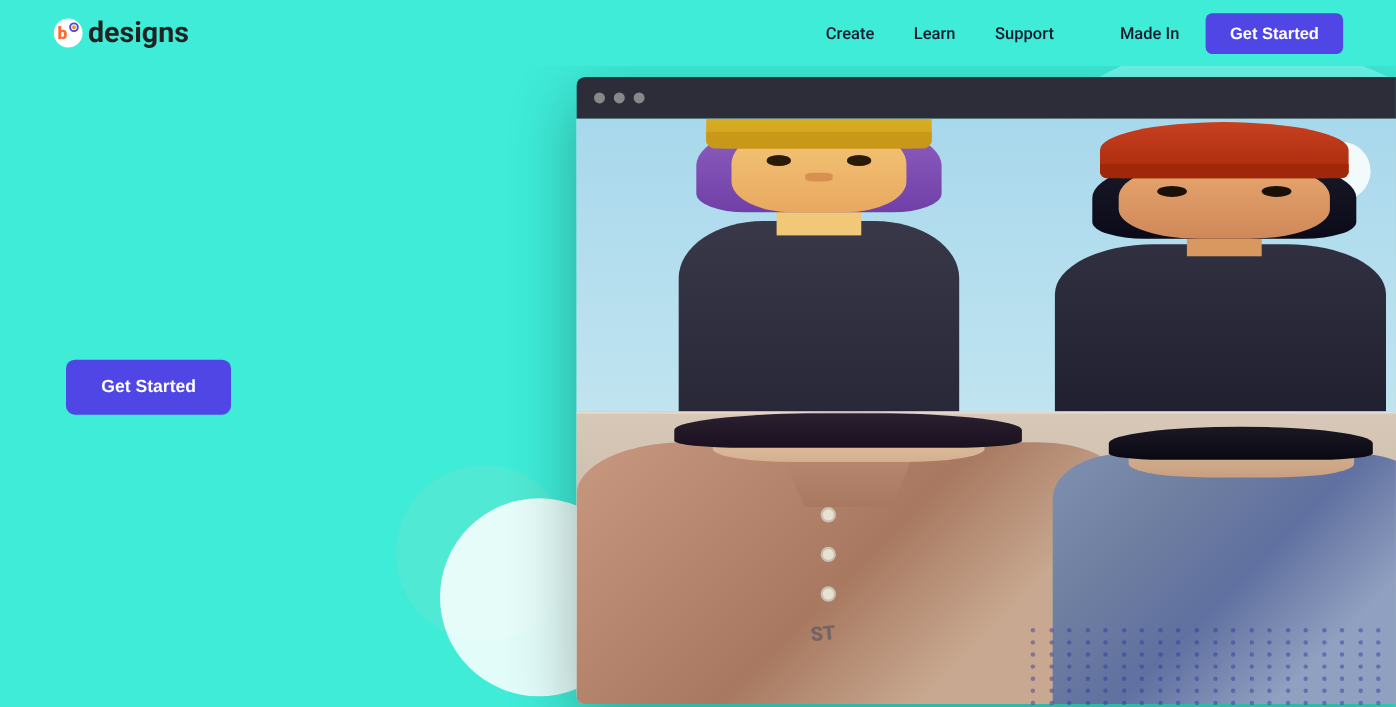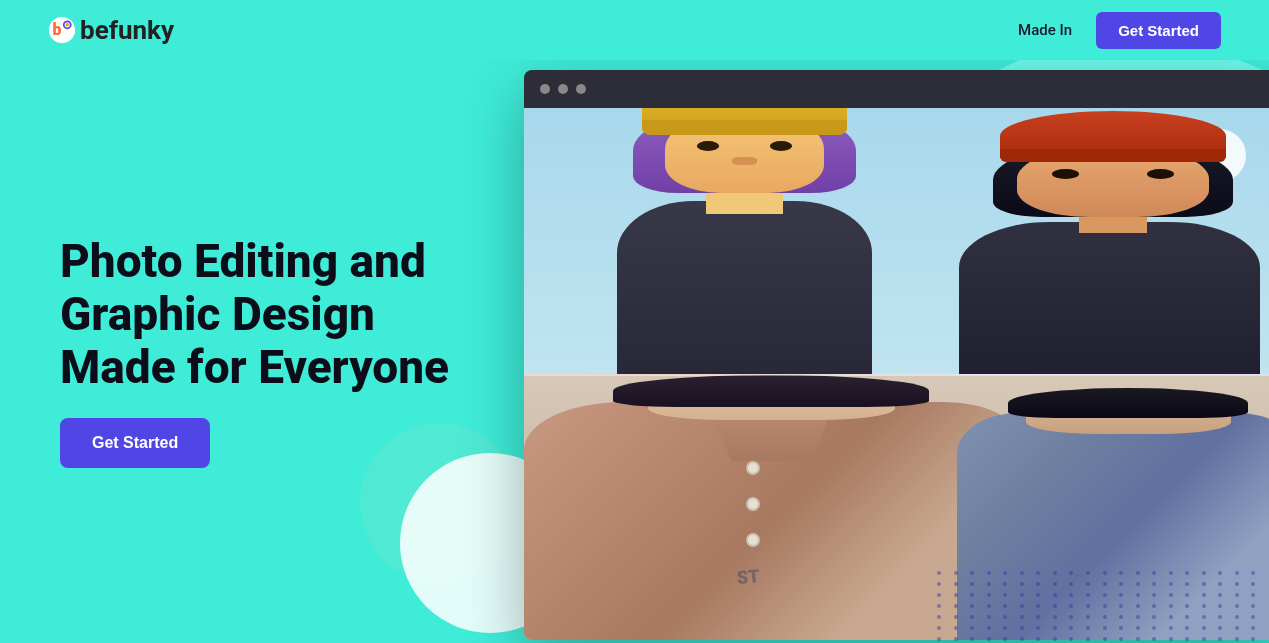--- a/index.html
+++ b/index.html
@@ -256,21 +256,26 @@
 <body>
 
 <nav>
   <div class="logo">
     <svg class="logo-icon" viewBox="0 0 32 32">
       <circle cx="16" cy="16" r="15" fill="white"></circle>
       <text x="5" y="22" font-size="18" font-weight="900" fill="#ff6b35">b</text>
       <circle cx="22" cy="10" r="4" fill="none" stroke="#4f46e5" stroke-width="2"></circle>
       <circle cx="22" cy="10" r="2" fill="#f59e0b"></circle>
     </svg>
-    <span class="logo-text">befunky</span>
+    <span class="logo-text">designs</span>
+  </div>
+  <div class="nav-links">
+    <a class="nav-link" href="#">Create</a>
+    <a class="nav-link" href="#">Learn</a>
+    <a class="nav-link" href="#">Support</a>
   </div>
   <div class="nav-right">
     <a class="sign-in" href="#">Made In</a>
     <button class="get-started-btn-nav">Get Started</button>
   </div>
 </nav>
 
 <div class="hero">
 
   <div class="blob-top-right"></div>
@@ -562,21 +567,20 @@
       <div style="width: 4px; height: 4px; background: rgb(48, 48, 160); border-radius: 50%; opacity: 0.45;"></div>
       <div style="width: 4px; height: 4px; background: rgb(48, 48, 160); border-radius: 50%; opacity: 0.45;"></div>
       <div style="width: 4px; height: 4px; background: rgb(48, 48, 160); border-radius: 50%; opacity: 0.45;"></div>
       <div style="width: 4px; height: 4px; background: rgb(48, 48, 160); border-radius: 50%; opacity: 0.45;"></div>
       <div style="width: 4px; height: 4px; background: rgb(48, 48, 160); border-radius: 50%; opacity: 0.45;"></div>
       <div style="width: 4px; height: 4px; background: rgb(48, 48, 160); border-radius: 50%; opacity: 0.45;"></div>
       <div style="width: 4px; height: 4px; background: rgb(48, 48, 160); border-radius: 50%; opacity: 0.45;"></div>
     </div>
 
   <div class="hero-left">
-    <h1 class="hero-title">Photo Editing and Graphic Design Made for Everyone</h1>
     <button class="get-started-btn-hero">Get Started</button>
   </div>
 
   <div class="hero-right">
     <div class="browser-frame">
 
       <div class="browser-bar">
         <div class="browser-dot"></div>
         <div class="browser-dot"></div>
         <div class="browser-dot"></div>

